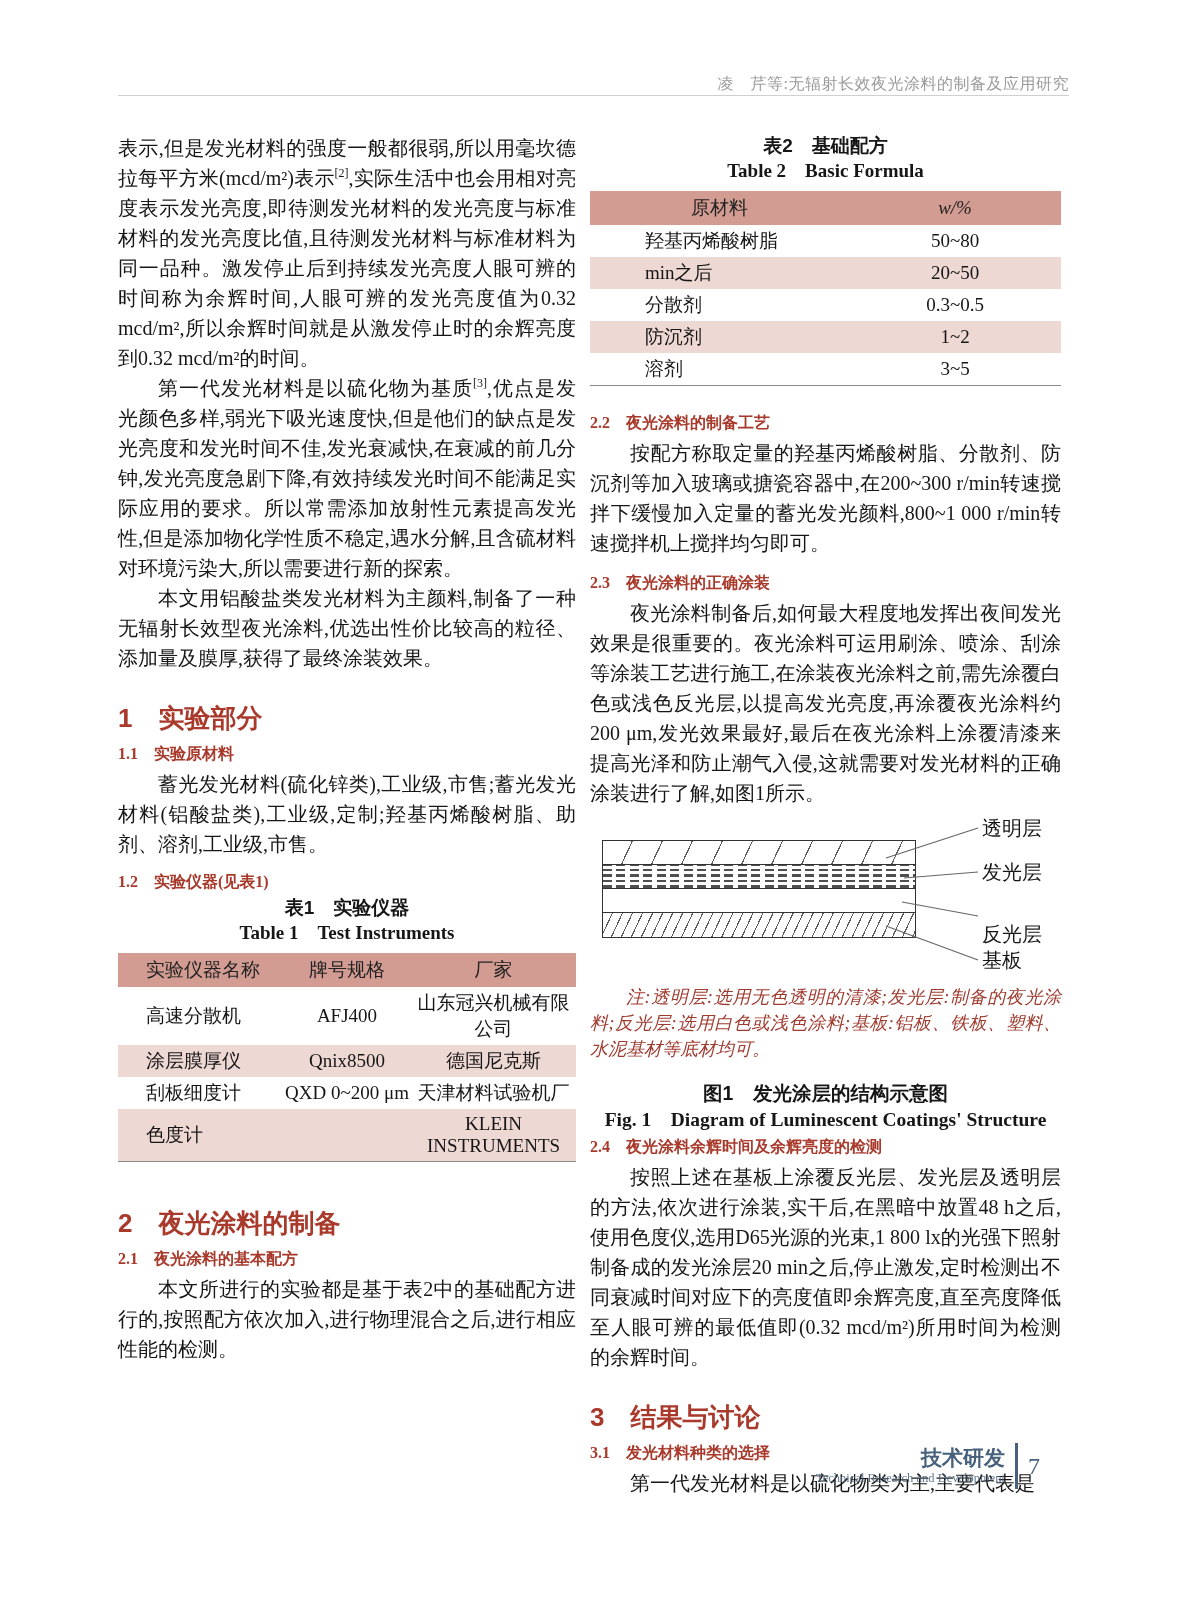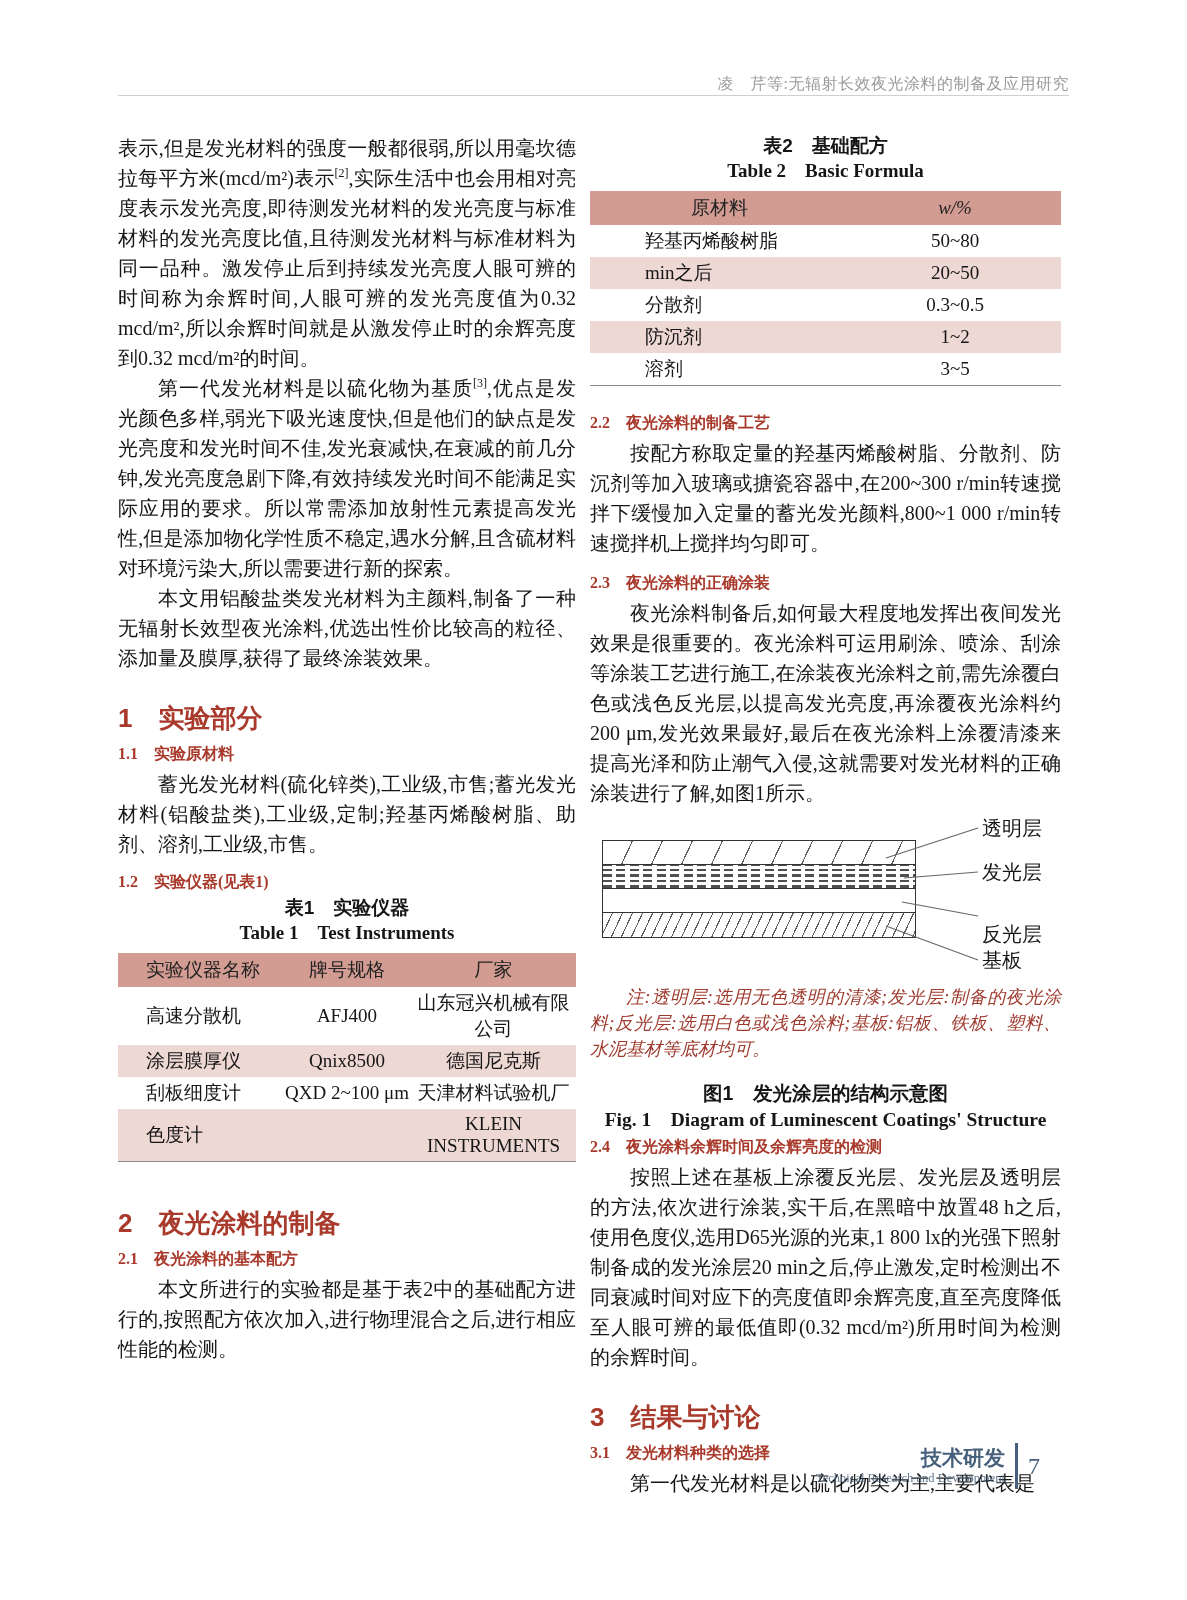--- a/index.html
+++ b/index.html
@@ -122,21 +122,21 @@
             <td class="cell-c">AFJ400</td>
             <td class="cell-c" style="width:34%;">山东冠兴机械有限公司</td>
           </tr>
           <tr class="stripe">
             <td class="cell-l">涂层膜厚仪</td>
             <td class="cell-c">Qnix8500</td>
             <td class="cell-c">德国尼克斯</td>
           </tr>
           <tr>
             <td class="cell-l">刮板细度计</td>
-            <td class="cell-c">QXD 2~100 μm</td>
+            <td class="cell-c">QXD 0~200 μm</td>
             <td class="cell-c">天津材料试验机厂</td>
           </tr>
           <tr class="stripe">
             <td class="cell-l" style="height:46px;">色度计</td>
             <td class="cell-c"></td>
             <td class="cell-c">KLEIN INSTRUMENTS</td>
           </tr>
         </tbody>
       </table>
 

